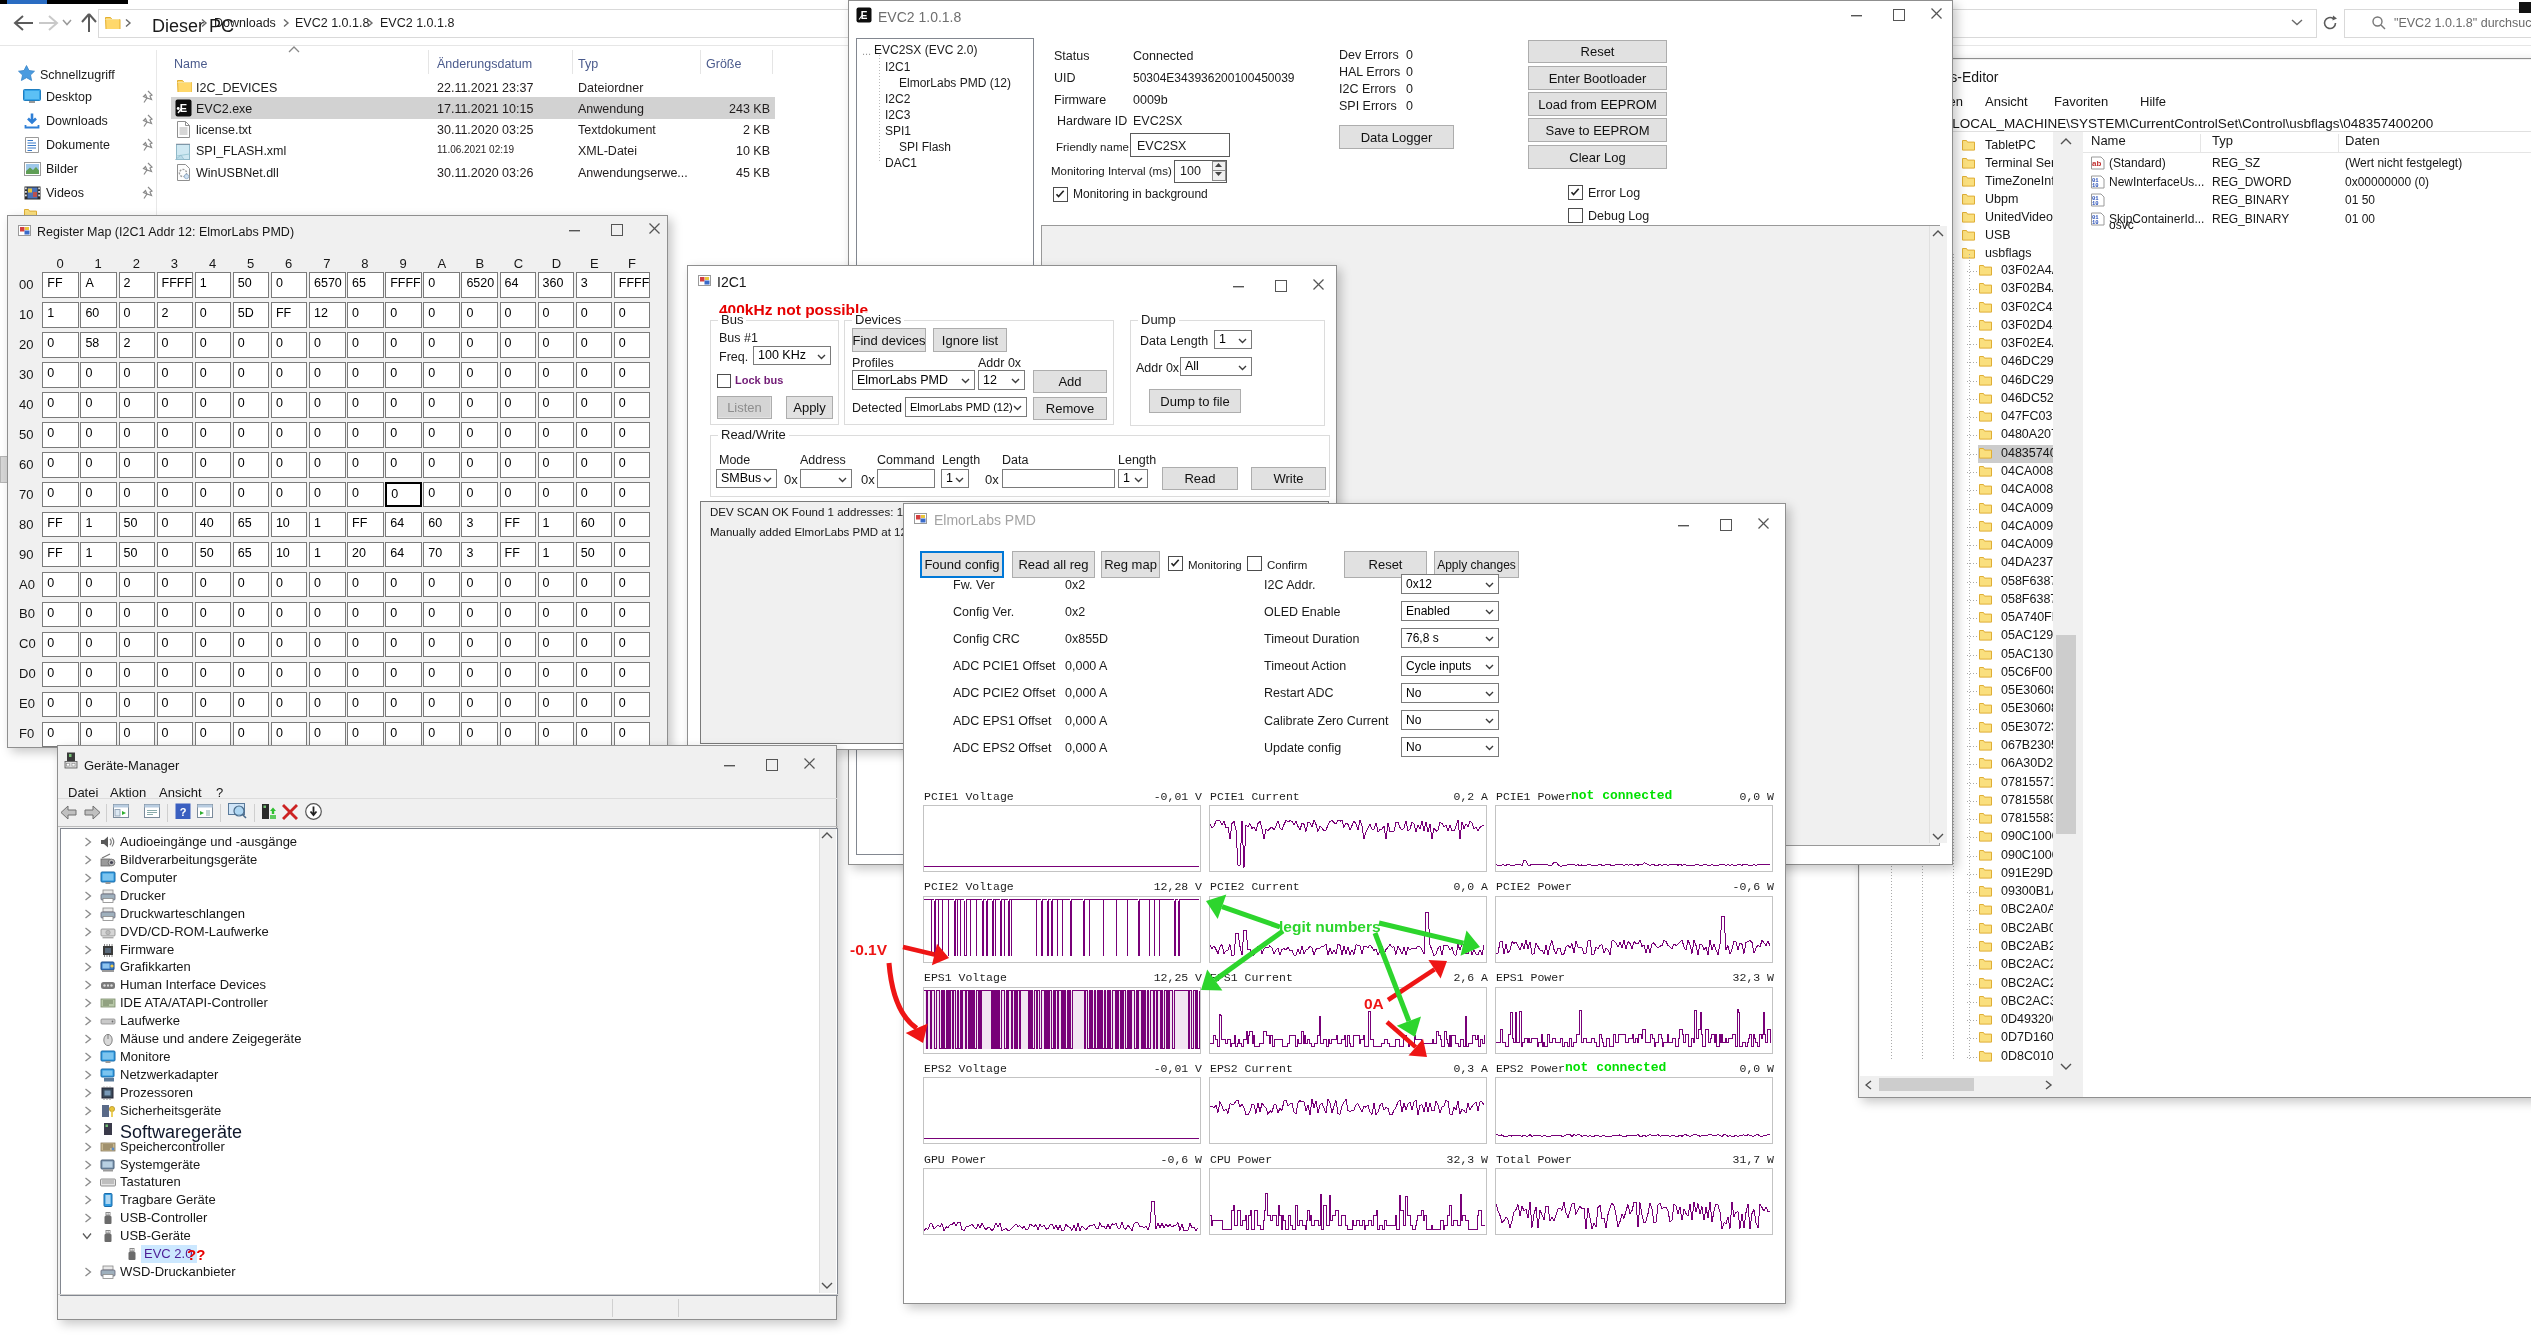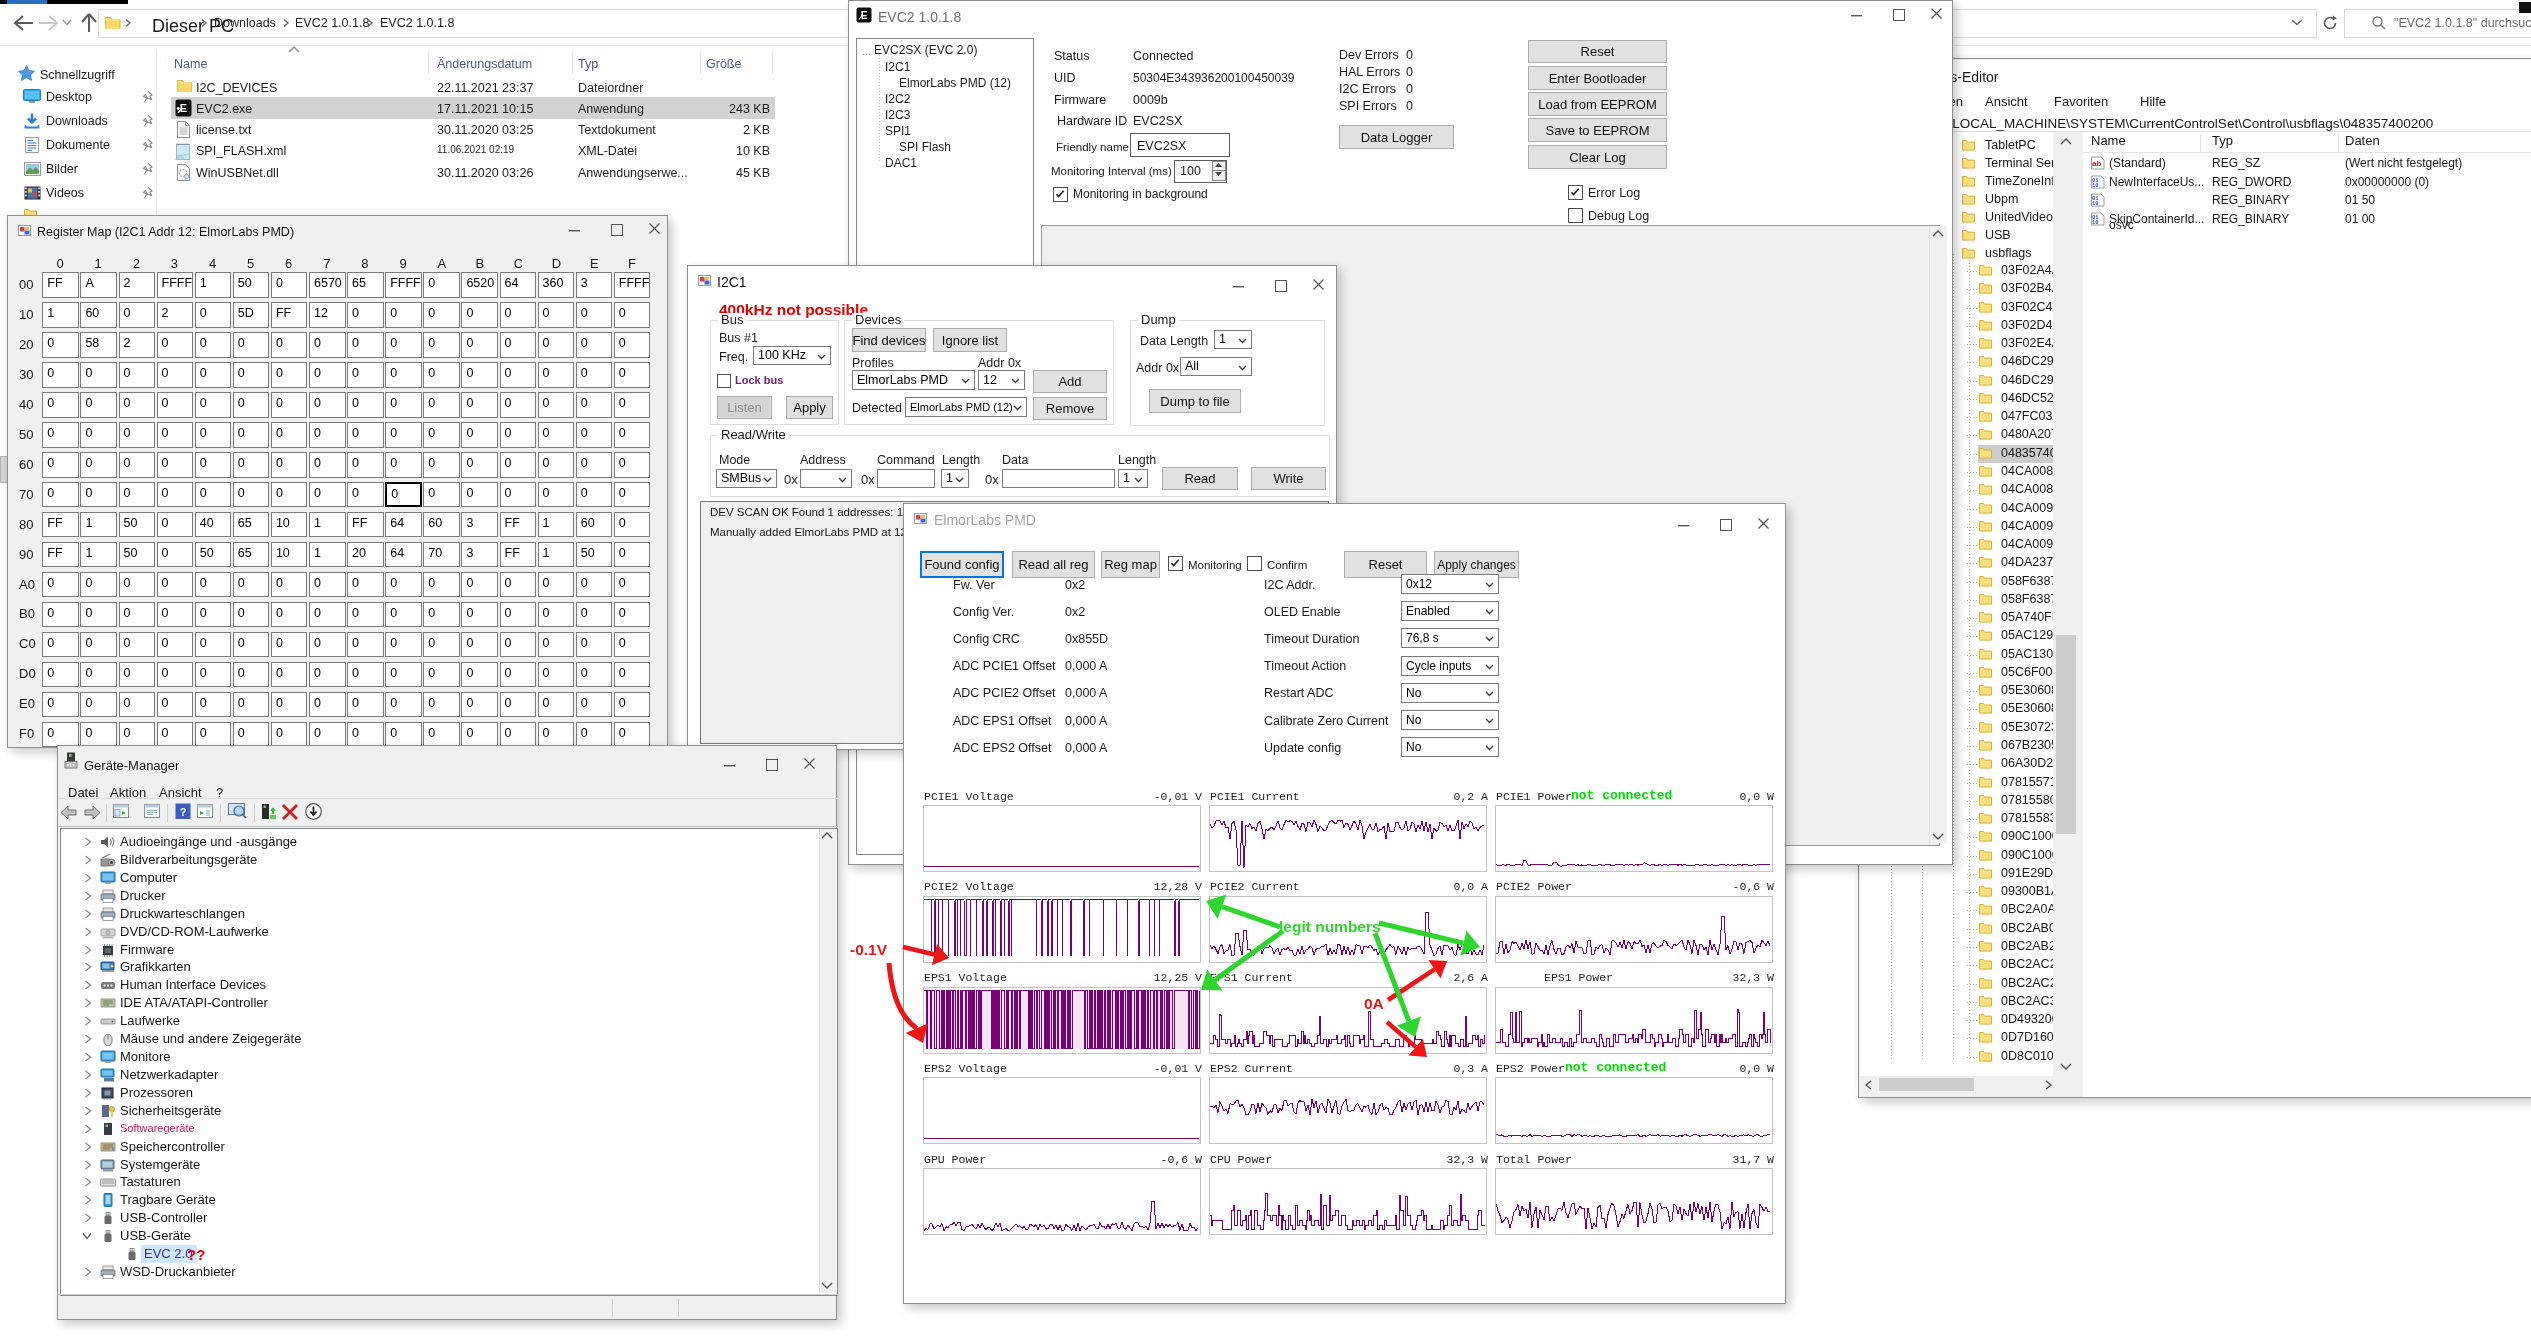--- a/index.html
+++ b/index.html
@@ -1205,21 +1205,21 @@
         <rect x="11.2" y="7" width="1.6" height="6" fill="#e8c53a"></rect>
       </svg>
 <div class="t" style="left:62px;top:357.79999999999995px;font-size:13px;color:#161616;">Sicherheitsgeräte</div>
 <svg style="position:absolute;left:26px;top:377.72px;" width="8" height="10" viewBox="0 0 8 10">
         <polyline points="1.5,1 6.5,5 1.5,9" fill="none" stroke="#8a8a8a" stroke-width="1.3"></polyline>
       </svg>
 <svg style="position:absolute;left:42px;top:375.72px;" width="16" height="14" viewBox="0 0 16 14">
         <rect x="4" y="1" width="8" height="12" fill="#3a3a4a"></rect>
         <rect x="5.5" y="2.5" width="2.5" height="2.5" fill="#74c274"></rect>
       </svg>
-<div class="t" style="left:62px;top:375.72px;font-size:11px;color:#be185d;">Softwaregeräte</div>
+<div class="t" style="left:62px;top:375.72px;font-size:18px;color:#0f172a;">Softwaregeräte</div>
 <svg style="position:absolute;left:26px;top:395.6400000000001px;" width="8" height="10" viewBox="0 0 8 10">
         <polyline points="1.5,1 6.5,5 1.5,9" fill="none" stroke="#8a8a8a" stroke-width="1.3"></polyline>
       </svg>
 <svg style="position:absolute;left:42px;top:393.6400000000001px;" width="16" height="14" viewBox="0 0 16 14">
         <rect x="1" y="3" width="14" height="8" fill="#c8b890" stroke="#8a7a5a" stroke-width="0.8"></rect>
         <path d="M3 5 L13 5 M3 7 L13 7 M3 9 L10 9" stroke="#7a6a4a" stroke-width="1"></path>
         <circle cx="13" cy="9" r="1.4" fill="#5a8ac8"></circle>
       </svg>
 <div class="t" style="left:62px;top:393.6400000000001px;font-size:13px;color:#161616;">Speichercontroller</div>
 <svg style="position:absolute;left:26px;top:413.55999999999995px;" width="8" height="10" viewBox="0 0 8 10">
@@ -1411,21 +1411,21 @@
         <rect x="0.5" y="0.5" width="277" height="66" fill="#fff" stroke="#c3c3c3"></rect>
         <rect x="2" y="4" width="273" height="58" fill="#800080" opacity="0.10"></rect>
         <path d="M1.0 3.5L3.0 3.5L3.0 61.5L4.0 61.5L4.0 3.5L7.0 3.5L7.0 61.5L8.0 61.5L8.0 3.5L11.0 3.5L11.0 61.5L13.0 61.5L13.0 3.5L16.0 3.5L16.0 61.5L18.0 61.5L18.0 3.5L19.0 3.5L19.0 61.5L20.0 61.5L20.0 3.5L21.0 3.5L21.0 61.5L23.0 61.5L23.0 3.5L24.0 3.5L24.0 61.5L25.0 61.5L25.0 3.5L26.0 3.5L26.0 61.5L27.0 61.5L27.0 3.5L29.0 3.5L29.0 61.5L30.0 61.5L30.0 3.5L32.0 3.5L32.0 61.5L34.0 61.5L34.0 3.5L35.0 3.5L35.0 61.5L37.0 61.5L37.0 3.5L38.0 3.5L38.0 61.5L39.0 61.5L39.0 3.5L42.0 3.5L42.0 61.5L43.0 61.5L43.0 3.5L45.0 3.5L45.0 61.5L46.0 61.5L46.0 3.5L47.0 3.5L47.0 61.5L48.0 61.5L48.0 3.5L49.0 3.5L49.0 61.5L50.0 61.5L50.0 3.5L51.0 3.5L51.0 61.5L53.0 61.5L53.0 3.5L55.0 3.5L55.0 61.5L56.0 61.5L56.0 3.5L57.0 3.5L57.0 61.5L58.0 61.5L58.0 3.5L68.0 3.5L68.0 61.5L69.0 61.5L69.0 3.5L70.0 3.5L70.0 61.5L71.0 61.5L71.0 3.5L72.0 3.5L72.0 61.5L73.0 61.5L73.0 3.5L74.0 3.5L74.0 61.5L75.0 61.5L75.0 3.5L76.0 3.5L76.0 61.5L78.0 61.5L78.0 3.5L81.0 3.5L81.0 61.5L83.0 61.5L83.0 3.5L84.0 3.5L84.0 61.5L85.0 61.5L85.0 3.5L88.0 3.5L88.0 61.5L89.0 61.5L89.0 3.5L91.0 3.5L91.0 61.5L92.0 61.5L92.0 3.5L93.0 3.5L93.0 61.5L94.0 61.5L94.0 3.5L96.0 3.5L96.0 61.5L97.0 61.5L97.0 3.5L105.0 3.5L105.0 61.5L106.0 61.5L106.0 3.5L107.0 3.5L107.0 61.5L108.0 61.5L108.0 3.5L109.0 3.5L109.0 61.5L111.0 61.5L111.0 3.5L113.0 3.5L113.0 61.5L114.0 61.5L114.0 3.5L116.0 3.5L116.0 61.5L118.0 61.5L118.0 3.5L121.0 3.5L121.0 61.5L122.0 61.5L122.0 3.5L123.0 3.5L123.0 61.5L124.0 61.5L124.0 3.5L125.0 3.5L125.0 61.5L126.0 61.5L126.0 3.5L128.0 3.5L128.0 61.5L130.0 61.5L130.0 3.5L131.0 3.5L131.0 61.5L132.0 61.5L132.0 3.5L134.0 3.5L134.0 61.5L135.0 61.5L135.0 3.5L138.0 3.5L138.0 61.5L139.0 61.5L139.0 3.5L140.0 3.5L140.0 61.5L141.0 61.5L141.0 3.5L142.0 3.5L142.0 61.5L144.0 61.5L144.0 3.5L145.0 3.5L145.0 61.5L146.0 61.5L146.0 3.5L147.0 3.5L147.0 61.5L149.0 61.5L149.0 3.5L161.0 3.5L161.0 61.5L162.0 61.5L162.0 3.5L164.0 3.5L164.0 61.5L166.0 61.5L166.0 3.5L167.0 3.5L167.0 61.5L168.0 61.5L168.0 3.5L169.0 3.5L169.0 61.5L171.0 61.5L171.0 3.5L172.0 3.5L172.0 61.5L174.0 61.5L174.0 3.5L175.0 3.5L175.0 61.5L176.0 61.5L176.0 3.5L177.0 3.5L177.0 61.5L178.0 61.5L178.0 3.5L179.0 3.5L179.0 61.5L181.0 61.5L181.0 3.5L182.0 3.5L182.0 61.5L184.0 61.5L184.0 3.5L185.0 3.5L185.0 61.5L186.0 61.5L186.0 3.5L187.0 3.5L187.0 61.5L189.0 61.5L189.0 3.5L192.0 3.5L192.0 61.5L193.0 61.5L193.0 3.5L194.0 3.5L194.0 61.5L195.0 61.5L195.0 3.5L197.0 3.5L197.0 61.5L198.0 61.5L198.0 3.5L199.0 3.5L199.0 61.5L200.0 61.5L200.0 3.5L202.0 3.5L202.0 61.5L204.0 61.5L204.0 3.5L205.0 3.5L205.0 61.5L206.0 61.5L206.0 3.5L207.0 3.5L207.0 61.5L208.0 61.5L208.0 3.5L211.0 3.5L211.0 61.5L213.0 61.5L213.0 3.5L214.0 3.5L214.0 61.5L215.0 61.5L215.0 3.5L218.0 3.5L218.0 61.5L219.0 61.5L219.0 3.5L220.0 3.5L220.0 61.5L221.0 61.5L221.0 3.5L222.0 3.5L222.0 61.5L224.0 61.5L224.0 3.5L225.0 3.5L225.0 61.5L227.0 61.5L227.0 3.5L230.0 3.5L230.0 61.5L231.0 61.5L231.0 3.5L233.0 3.5L233.0 61.5L234.0 61.5L234.0 3.5L237.0 3.5L237.0 61.5L238.0 61.5L238.0 3.5L239.0 3.5L239.0 61.5L241.0 61.5L241.0 3.5L243.0 3.5L243.0 61.5L244.0 61.5L244.0 3.5L245.0 3.5L245.0 61.5L246.0 61.5L246.0 3.5L249.0 3.5L249.0 61.5L251.0 61.5L251.0 3.5L265.0 3.5L265.0 61.5L266.0 61.5L266.0 3.5L268.0 3.5L268.0 61.5L270.0 61.5L270.0 3.5L272.0 3.5L272.0 61.5L273.0 61.5L273.0 3.5L274.0 3.5L274.0 61.5L276.0 61.5L276.0 3.5" fill="none" stroke="#780078" stroke-width="1" shape-rendering="crispEdges"></path>
       </svg>
 <div class="t" style="left:306px;top:467px;font-size:11.5px;color:#1c1c1c;font-family:'Liberation Mono',monospace;">EPS1 Current</div>
 <div class="t" style="left:184px;top:467px;width:400px;text-align:right;font-size:11.5px;color:#1c1c1c;font-family:'Liberation Mono',monospace;">2,6 A</div>
 <svg style="position:absolute;left:305px;top:482.5px;" width="278" height="67" viewBox="0 0 278 67">
         <rect x="0.5" y="0.5" width="277" height="66" fill="#fff" stroke="#c3c3c3"></rect>
         <path d="M1.0 56.0L4.0 56.0L4.0 48.0L6.0 48.0L6.0 52.0L8.0 52.0L8.0 59.0L10.0 59.0L10.0 27.0L11.0 27.0L11.0 28.8L12.0 28.8L12.0 52.0L14.0 52.0L14.0 52.0L16.0 52.0L16.0 56.0L18.0 56.0L18.0 52.0L19.0 52.0L19.0 52.0L21.0 52.0L21.0 59.0L22.0 59.0L22.0 56.0L25.0 56.0L25.0 48.0L26.0 48.0L26.0 59.0L28.0 59.0L28.0 56.0L29.0 56.0L29.0 52.0L30.0 52.0L30.0 56.0L32.0 56.0L32.0 59.0L34.0 59.0L34.0 52.0L37.0 52.0L37.0 44.0L38.0 44.0L38.0 56.0L39.0 56.0L39.0 48.0L40.0 48.0L40.0 44.0L43.0 44.0L43.0 56.0L44.0 56.0L44.0 48.0L45.0 48.0L45.0 59.0L47.0 59.0L47.0 59.0L50.0 59.0L50.0 56.0L51.0 56.0L51.0 56.0L52.0 56.0L52.0 56.0L54.0 56.0L54.0 44.0L57.0 44.0L57.0 48.0L60.0 48.0L60.0 56.0L61.0 56.0L61.0 48.0L63.0 48.0L63.0 59.0L65.0 59.0L65.0 52.0L67.0 52.0L67.0 52.0L70.0 52.0L70.0 52.0L71.0 52.0L71.0 52.0L73.0 52.0L73.0 59.0L76.0 59.0L76.0 59.0L78.0 59.0L78.0 56.0L80.0 56.0L80.0 48.0L83.0 48.0L83.0 48.0L86.0 48.0L86.0 59.0L88.0 59.0L88.0 52.0L89.0 52.0L89.0 56.0L92.0 56.0L92.0 44.0L94.0 44.0L94.0 56.0L95.0 56.0L95.0 48.0L96.0 48.0L96.0 56.0L98.0 56.0L98.0 52.0L100.0 52.0L100.0 56.0L102.0 56.0L102.0 59.0L105.0 59.0L105.0 56.0L108.0 56.0L108.0 48.0L110.0 48.0L110.0 29.0L111.0 29.0L111.0 56.0L113.0 56.0L113.0 56.0L114.0 56.0L114.0 52.0L117.0 52.0L117.0 59.0L119.0 59.0L119.0 52.0L120.0 52.0L120.0 56.0L122.0 56.0L122.0 52.0L124.0 52.0L124.0 52.0L127.0 52.0L127.0 48.0L128.0 48.0L128.0 56.0L129.0 56.0L129.0 56.0L132.0 56.0L132.0 52.0L134.0 52.0L134.0 52.0L135.0 52.0L135.0 48.0L136.0 48.0L136.0 59.0L138.0 59.0L138.0 48.0L140.0 48.0L140.0 56.0L141.0 56.0L141.0 59.0L144.0 59.0L144.0 48.0L147.0 48.0L147.0 48.0L150.0 48.0L150.0 56.0L151.0 56.0L151.0 52.0L154.0 52.0L154.0 48.0L155.0 48.0L155.0 59.0L156.0 59.0L156.0 59.0L159.0 59.0L159.0 24.6L161.0 24.6L161.0 52.0L164.0 52.0L164.0 59.0L165.0 59.0L165.0 59.0L168.0 59.0L168.0 59.0L169.0 59.0L169.0 59.0L172.0 59.0L172.0 56.0L175.0 56.0L175.0 52.0L178.0 52.0L178.0 56.0L180.0 56.0L180.0 59.0L181.0 59.0L181.0 59.0L183.0 59.0L183.0 59.0L185.0 59.0L185.0 59.0L186.0 59.0L186.0 52.0L188.0 52.0L188.0 52.0L190.0 52.0L190.0 59.0L192.0 59.0L192.0 59.0L194.0 59.0L194.0 48.0L197.0 48.0L197.0 52.0L199.0 52.0L199.0 59.0L200.0 59.0L200.0 56.0L202.0 56.0L202.0 56.0L205.0 56.0L205.0 48.0L206.0 48.0L206.0 52.0L208.0 52.0L208.0 52.0L210.0 52.0L210.0 52.0L212.0 52.0L212.0 59.0L214.0 59.0L214.0 56.0L217.0 56.0L217.0 56.0L220.0 56.0L220.0 56.0L223.0 56.0L223.0 52.0L224.0 52.0L224.0 56.0L225.0 56.0L225.0 56.0L227.0 56.0L227.0 44.0L229.0 44.0L229.0 48.0L231.0 48.0L231.0 52.0L232.0 52.0L232.0 59.0L235.0 59.0L235.0 44.0L237.0 44.0L237.0 52.0L238.0 52.0L238.0 56.0L239.0 56.0L239.0 59.0L240.0 59.0L240.0 48.0L241.0 48.0L241.0 59.0L242.0 59.0L242.0 48.0L244.0 48.0L244.0 48.0L246.0 48.0L246.0 56.0L247.0 56.0L247.0 56.0L249.0 56.0L249.0 59.0L251.0 59.0L251.0 52.0L254.0 52.0L254.0 59.0L256.0 59.0L256.0 29.9L257.0 29.9L257.0 59.0L259.0 59.0L259.0 56.0L260.0 56.0L260.0 56.0L263.0 56.0L263.0 48.0L266.0 48.0L266.0 52.0L268.0 52.0L268.0 48.0L269.0 48.0L269.0 59.0L271.0 59.0L271.0 52.0L273.0 52.0L273.0 56.0L275.0 56.0L275.0 48.0L276.0 48.0" fill="none" stroke="#780078" stroke-width="1" shape-rendering="crispEdges"></path>
       </svg>
-<div class="t" style="left:592px;top:467px;font-size:11.5px;color:#1c1c1c;font-family:'Liberation Mono',monospace;margin-left:48px;">EPS1 Power</div>
+<div class="t" style="left:592px;top:467px;font-size:11.5px;color:#1c1c1c;font-family:'Liberation Mono',monospace;">EPS1 Power</div>
 <div class="t" style="left:470px;top:467px;width:400px;text-align:right;font-size:11.5px;color:#1c1c1c;font-family:'Liberation Mono',monospace;">32,3 W</div>
 <svg style="position:absolute;left:591px;top:482.5px;" width="278" height="67" viewBox="0 0 278 67">
         <rect x="0.5" y="0.5" width="277" height="66" fill="#fff" stroke="#c3c3c3"></rect>
         <path d="M1.0 55.0L4.0 55.0L4.0 55.0L5.0 55.0L5.0 42.0L7.0 42.0L7.0 55.0L10.0 55.0L10.0 59.0L13.0 59.0L13.0 47.0L15.0 47.0L15.0 25.6L17.0 25.6L17.0 51.0L18.0 51.0L18.0 55.0L20.0 55.0L20.0 25.6L21.0 25.6L21.0 55.0L24.0 55.0L24.0 24.1L26.0 24.1L26.0 59.0L27.0 59.0L27.0 55.0L29.0 55.0L29.0 51.0L32.0 51.0L32.0 55.0L33.0 55.0L33.0 51.0L34.0 51.0L34.0 55.0L36.0 55.0L36.0 51.0L39.0 51.0L39.0 51.0L42.0 51.0L42.0 59.0L43.0 59.0L43.0 55.0L46.0 55.0L46.0 47.0L47.0 47.0L47.0 59.0L48.0 59.0L48.0 55.0L49.0 55.0L49.0 59.0L52.0 59.0L52.0 47.0L54.0 47.0L54.0 55.0L57.0 55.0L57.0 51.0L60.0 51.0L60.0 55.0L62.0 55.0L62.0 55.0L65.0 55.0L65.0 51.0L67.0 51.0L67.0 59.0L69.0 59.0L69.0 55.0L72.0 55.0L72.0 59.0L74.0 59.0L74.0 51.0L76.0 51.0L76.0 59.0L78.0 59.0L78.0 55.0L81.0 55.0L81.0 47.0L84.0 47.0L84.0 23.6L86.0 23.6L86.0 55.0L88.0 55.0L88.0 51.0L91.0 51.0L91.0 55.0L94.0 55.0L94.0 55.0L96.0 55.0L96.0 51.0L99.0 51.0L99.0 55.0L100.0 55.0L100.0 55.0L101.0 55.0L101.0 59.0L104.0 59.0L104.0 47.0L106.0 47.0L106.0 51.0L107.0 51.0L107.0 55.0L108.0 55.0L108.0 59.0L111.0 59.0L111.0 51.0L112.0 51.0L112.0 51.0L114.0 51.0L114.0 59.0L116.0 59.0L116.0 59.0L118.0 59.0L118.0 47.0L120.0 47.0L120.0 55.0L121.0 55.0L121.0 55.0L123.0 55.0L123.0 47.0L126.0 47.0L126.0 47.0L129.0 47.0L129.0 47.0L130.0 47.0L130.0 55.0L133.0 55.0L133.0 51.0L136.0 51.0L136.0 51.0L137.0 51.0L137.0 47.0L138.0 47.0L138.0 55.0L140.0 55.0L140.0 51.0L142.0 51.0L142.0 55.0L143.0 55.0L143.0 47.0L146.0 47.0L146.0 51.0L147.0 51.0L147.0 42.0L150.0 42.0L150.0 55.0L152.0 55.0L152.0 55.0L155.0 55.0L155.0 47.0L157.0 47.0L157.0 51.0L158.0 51.0L158.0 51.0L159.0 51.0L159.0 59.0L160.0 59.0L160.0 55.0L163.0 55.0L163.0 47.0L166.0 47.0L166.0 51.0L167.0 51.0L167.0 59.0L168.0 59.0L168.0 55.0L169.0 55.0L169.0 55.0L172.0 55.0L172.0 47.0L173.0 47.0L173.0 55.0L176.0 55.0L176.0 55.0L177.0 55.0L177.0 51.0L180.0 51.0L180.0 59.0L183.0 59.0L183.0 51.0L184.0 51.0L184.0 42.0L187.0 42.0L187.0 47.0L188.0 47.0L188.0 55.0L190.0 55.0L190.0 47.0L193.0 47.0L193.0 59.0L194.0 59.0L194.0 59.0L196.0 59.0L196.0 51.0L198.0 51.0L198.0 55.0L199.0 55.0L199.0 23.5L201.0 23.5L201.0 51.0L203.0 51.0L203.0 42.0L205.0 42.0L205.0 25.8L206.0 25.8L206.0 47.0L207.0 47.0L207.0 59.0L210.0 59.0L210.0 42.0L213.0 42.0L213.0 55.0L215.0 55.0L215.0 51.0L216.0 51.0L216.0 47.0L219.0 47.0L219.0 55.0L220.0 55.0L220.0 47.0L221.0 47.0L221.0 59.0L224.0 59.0L224.0 47.0L225.0 47.0L225.0 55.0L226.0 55.0L226.0 47.0L227.0 47.0L227.0 55.0L230.0 55.0L230.0 51.0L231.0 51.0L231.0 55.0L232.0 55.0L232.0 55.0L233.0 55.0L233.0 51.0L236.0 51.0L236.0 51.0L237.0 51.0L237.0 47.0L240.0 47.0L240.0 59.0L242.0 59.0L242.0 22.4L243.0 22.4L243.0 25.1L244.0 25.1L244.0 59.0L247.0 59.0L247.0 55.0L250.0 55.0L250.0 59.0L252.0 59.0L252.0 55.0L253.0 55.0L253.0 51.0L254.0 51.0L254.0 47.0L256.0 47.0L256.0 59.0L258.0 59.0L258.0 47.0L259.0 47.0L259.0 51.0L260.0 51.0L260.0 55.0L262.0 55.0L262.0 59.0L264.0 59.0L264.0 47.0L266.0 47.0L266.0 51.0L267.0 51.0L267.0 47.0L268.0 47.0L268.0 25.8L269.0 25.8L269.0 47.0L270.0 47.0L270.0 55.0L272.0 55.0L272.0 42.0L275.0 42.0L275.0 55.0L276.0 55.0" fill="none" stroke="#780078" stroke-width="1" shape-rendering="crispEdges"></path>
       </svg>
 <div class="t" style="left:20px;top:557.8px;font-size:11.5px;color:#1c1c1c;font-family:'Liberation Mono',monospace;">EPS2 Voltage</div>
 <div class="t" style="left:-102px;top:557.8px;width:400px;text-align:right;font-size:11.5px;color:#1c1c1c;font-family:'Liberation Mono',monospace;">-0,01 V</div>
 <svg style="position:absolute;left:19px;top:573.3px;" width="278" height="67" viewBox="0 0 278 67">
         <rect x="0.5" y="0.5" width="277" height="66" fill="#fff" stroke="#c3c3c3"></rect>
         <path d="M1.0 61.0L276.0 61.0" fill="none" stroke="#780078" stroke-width="1" shape-rendering="crispEdges"></path>

